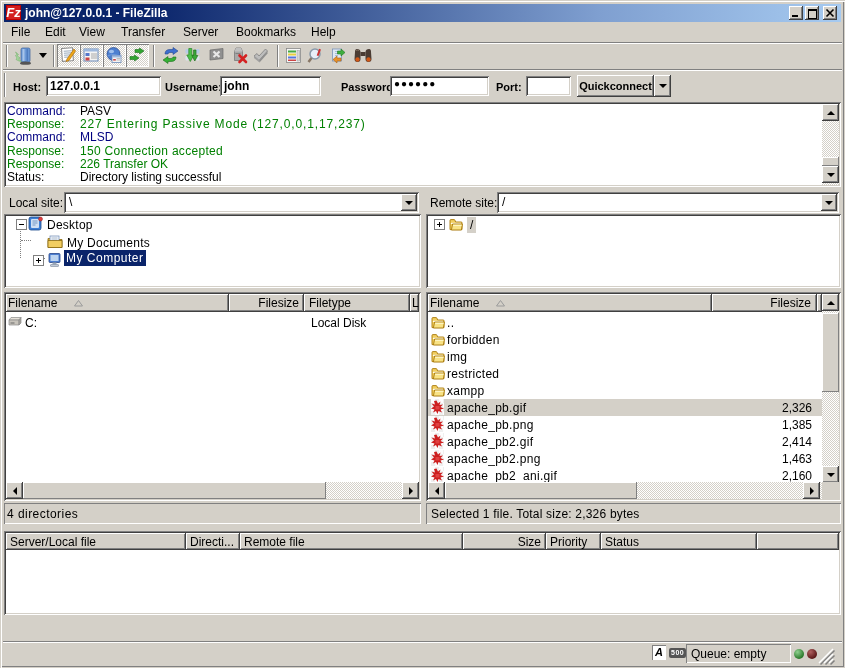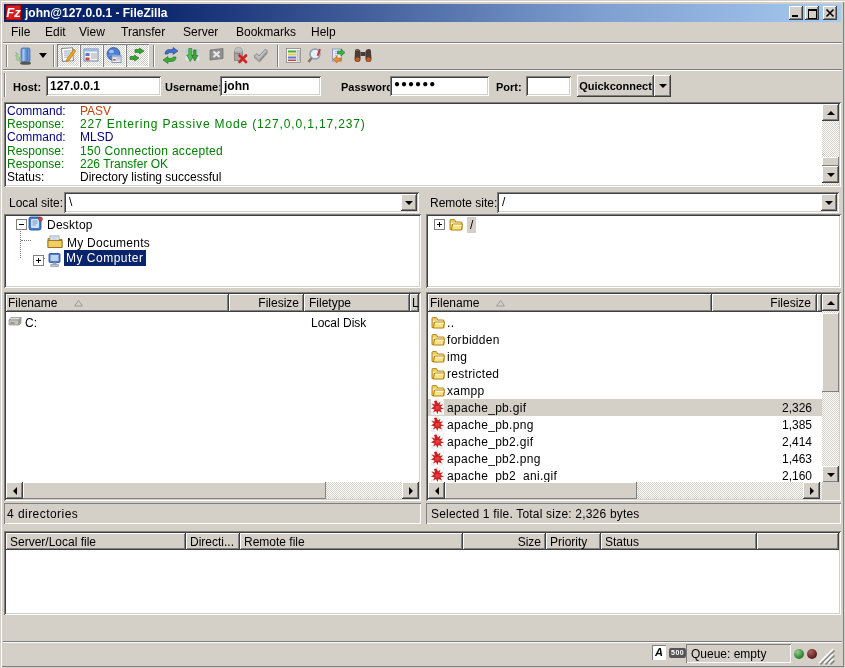--- a/index.html
+++ b/index.html
@@ -224,21 +224,21 @@
     <span class="lbl" style="left:492px;top:10px;font-size:11px;">Port:</span>
     <div class="abs field" style="left:522px;top:5px;width:45px;height:20px;"></div>
     <div class="abs raised" style="left:573px;top:4px;width:77px;height:22px;text-align:center;line-height:22px;font-size:11px;">Quickconnect</div>
     <div class="abs raised" style="left:650px;top:4px;width:17px;height:22px;">
         <div class="tri-down abs" style="left:5px;top:9px;"></div>
       </div>
   </div>
 
   <div class="abs sunken" style="left:4px;top:102px;width:837px;height:85px;background:#fff;">
     <div class="abs" style="left:3px;top:3px;line-height:13.2px;">
-      <div><span style="color:#000080;display:inline-block;width:73px;">Command:</span><span style="color:#c2410c;">PASV</span></div>
+      <div><span style="color:#000080;display:inline-block;width:73px;">Command:</span><span style="color:#000000;">PASV</span></div>
       <div><span style="color:#008000;display:inline-block;width:73px;">Response:</span><span style="color:#008000;letter-spacing:0.85px;">227 Entering Passive Mode (127,0,0,1,17,237)</span></div>
       <div><span style="color:#000080;display:inline-block;width:73px;">Command:</span><span style="color:#000080;">MLSD</span></div>
       <div><span style="color:#008000;display:inline-block;width:73px;">Response:</span><span style="color:#008000;letter-spacing:0.3px;">150 Connection accepted</span></div>
       <div><span style="color:#008000;display:inline-block;width:73px;">Response:</span><span style="color:#008000;">226 Transfer OK</span></div>
       <div><span style="color:#000;display:inline-block;width:73px;">Status:</span><span>Directory listing successful</span></div>
     </div>
 
     <div class="abs check" style="right:2px;top:2px;width:17px;height:81px;"></div>
     <div class="abs sb-btn" style="right:2px;top:2px;width:17px;height:17px;">
         <div class="tri-up"></div>

